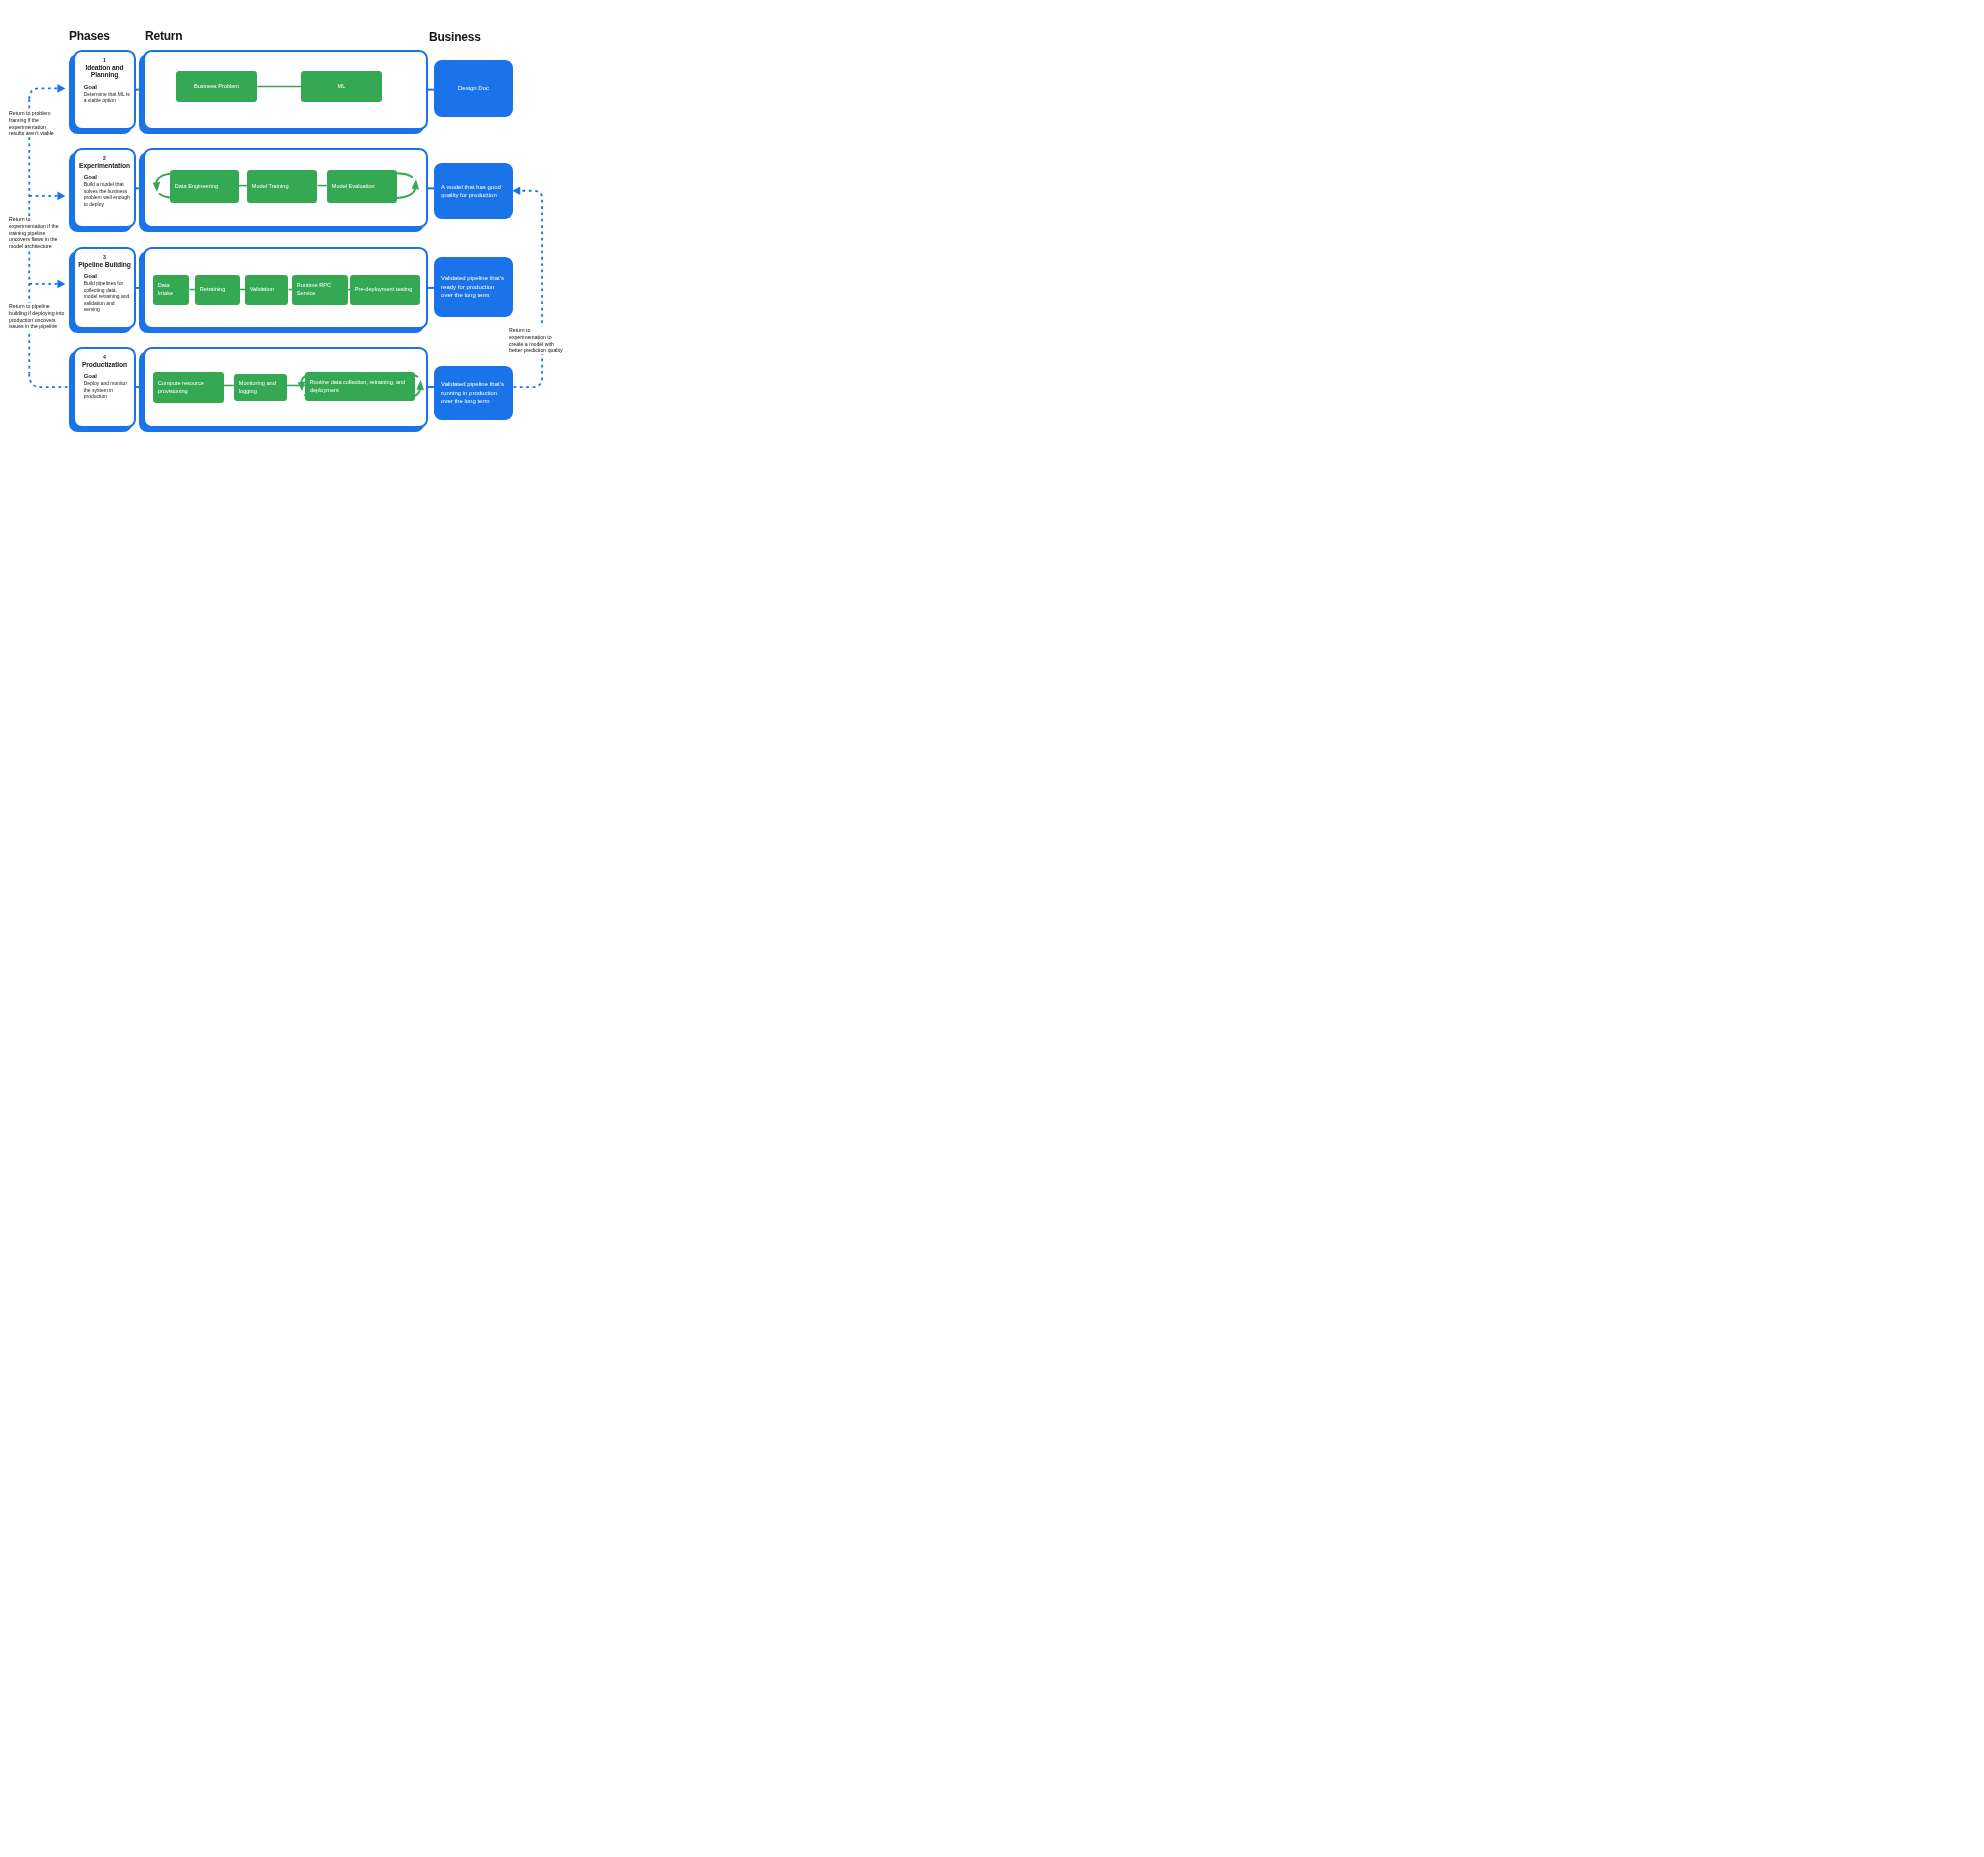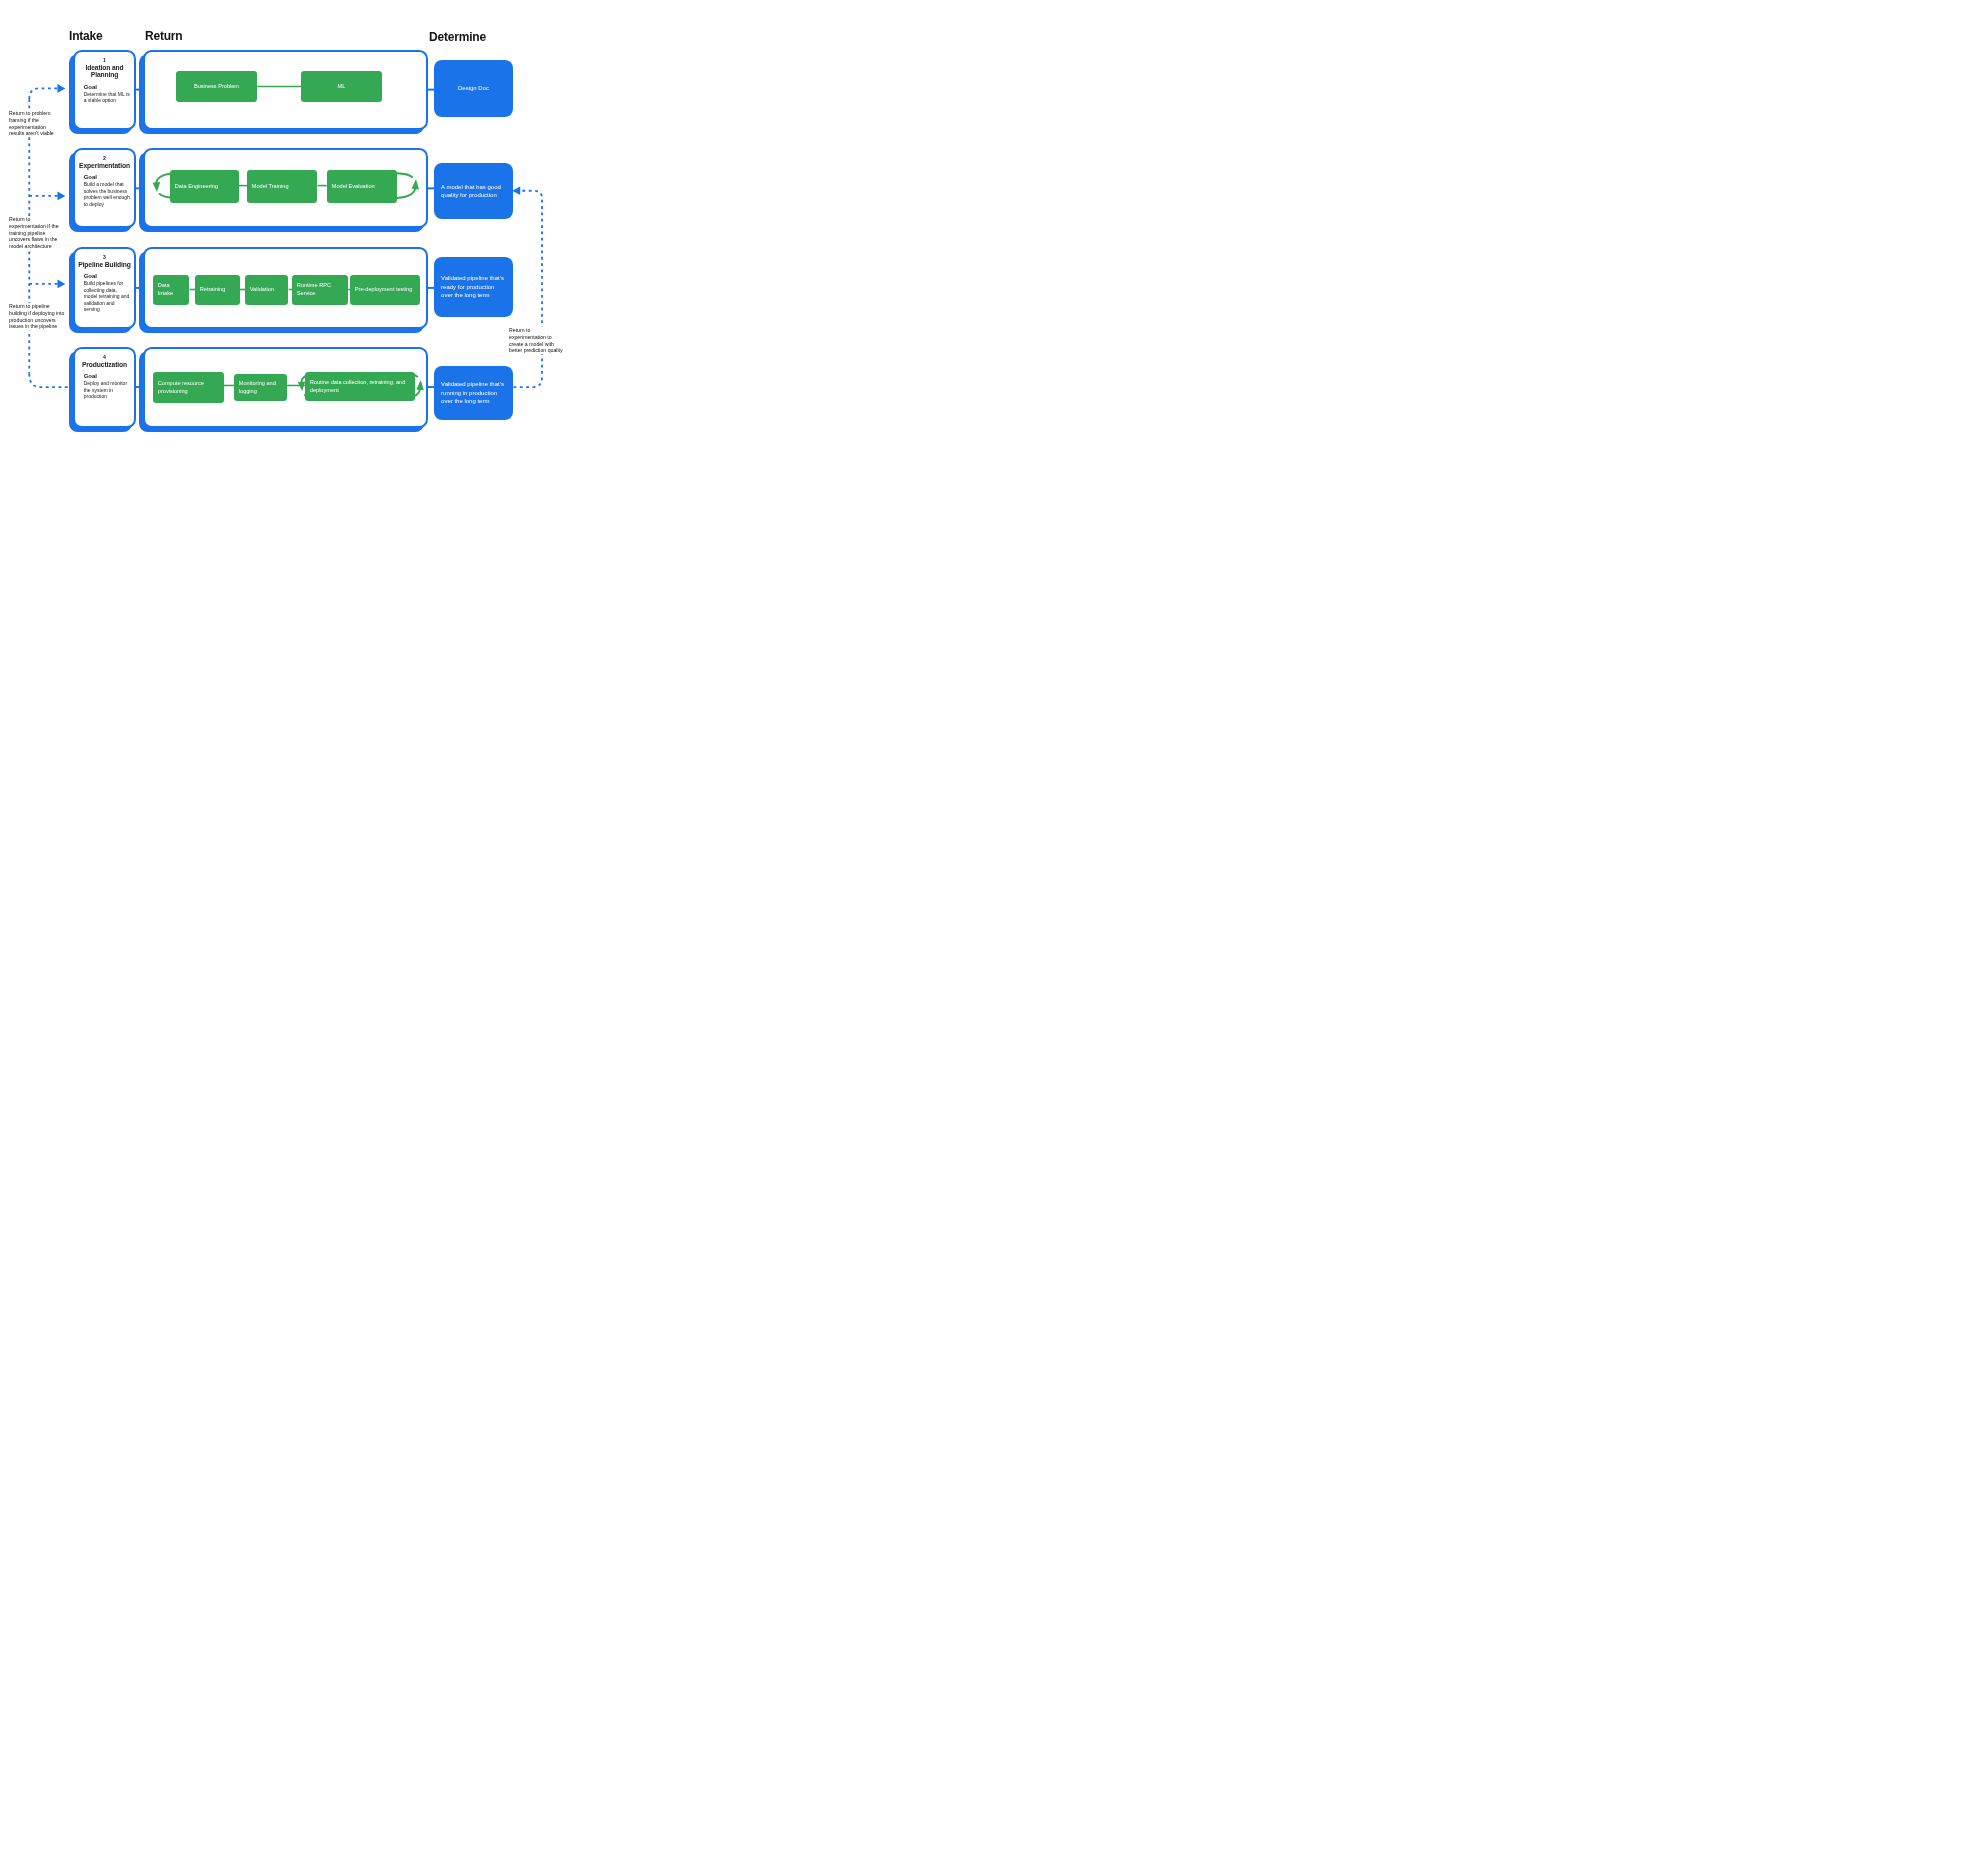--- a/index.html
+++ b/index.html
@@ -58,23 +58,23 @@
   #n3{left:9px;top:303px;width:57px;}
   #n4{left:509px;top:327px;width:54px;}
 
   svg.overlay{position:absolute;left:0;top:0;z-index:5;pointer-events:none;}
 </style>
 </head>
 <body>
 
 <div class="canvas">
 
-  <div class="hdr" id="hdr-phases">Intake</div>
+  <div class="hdr" id="hdr-phases">Phases</div>
   <div class="hdr" id="hdr-tasks">Return</div>
-  <div class="hdr" id="hdr-outcomes">Determine</div>
+  <div class="hdr" id="hdr-outcomes">Business</div>
 
   <div class="phasebox" id="p1">
     <div class="pnum">1</div>
     <div class="ptitle">Ideation and Planning</div>
     <div class="goal">
       <div class="goal-label">Goal</div>
       <div class="goal-text">Determine that ML is a viable option</div>
     </div>
   </div>
   <div class="phasebox" id="p2">

